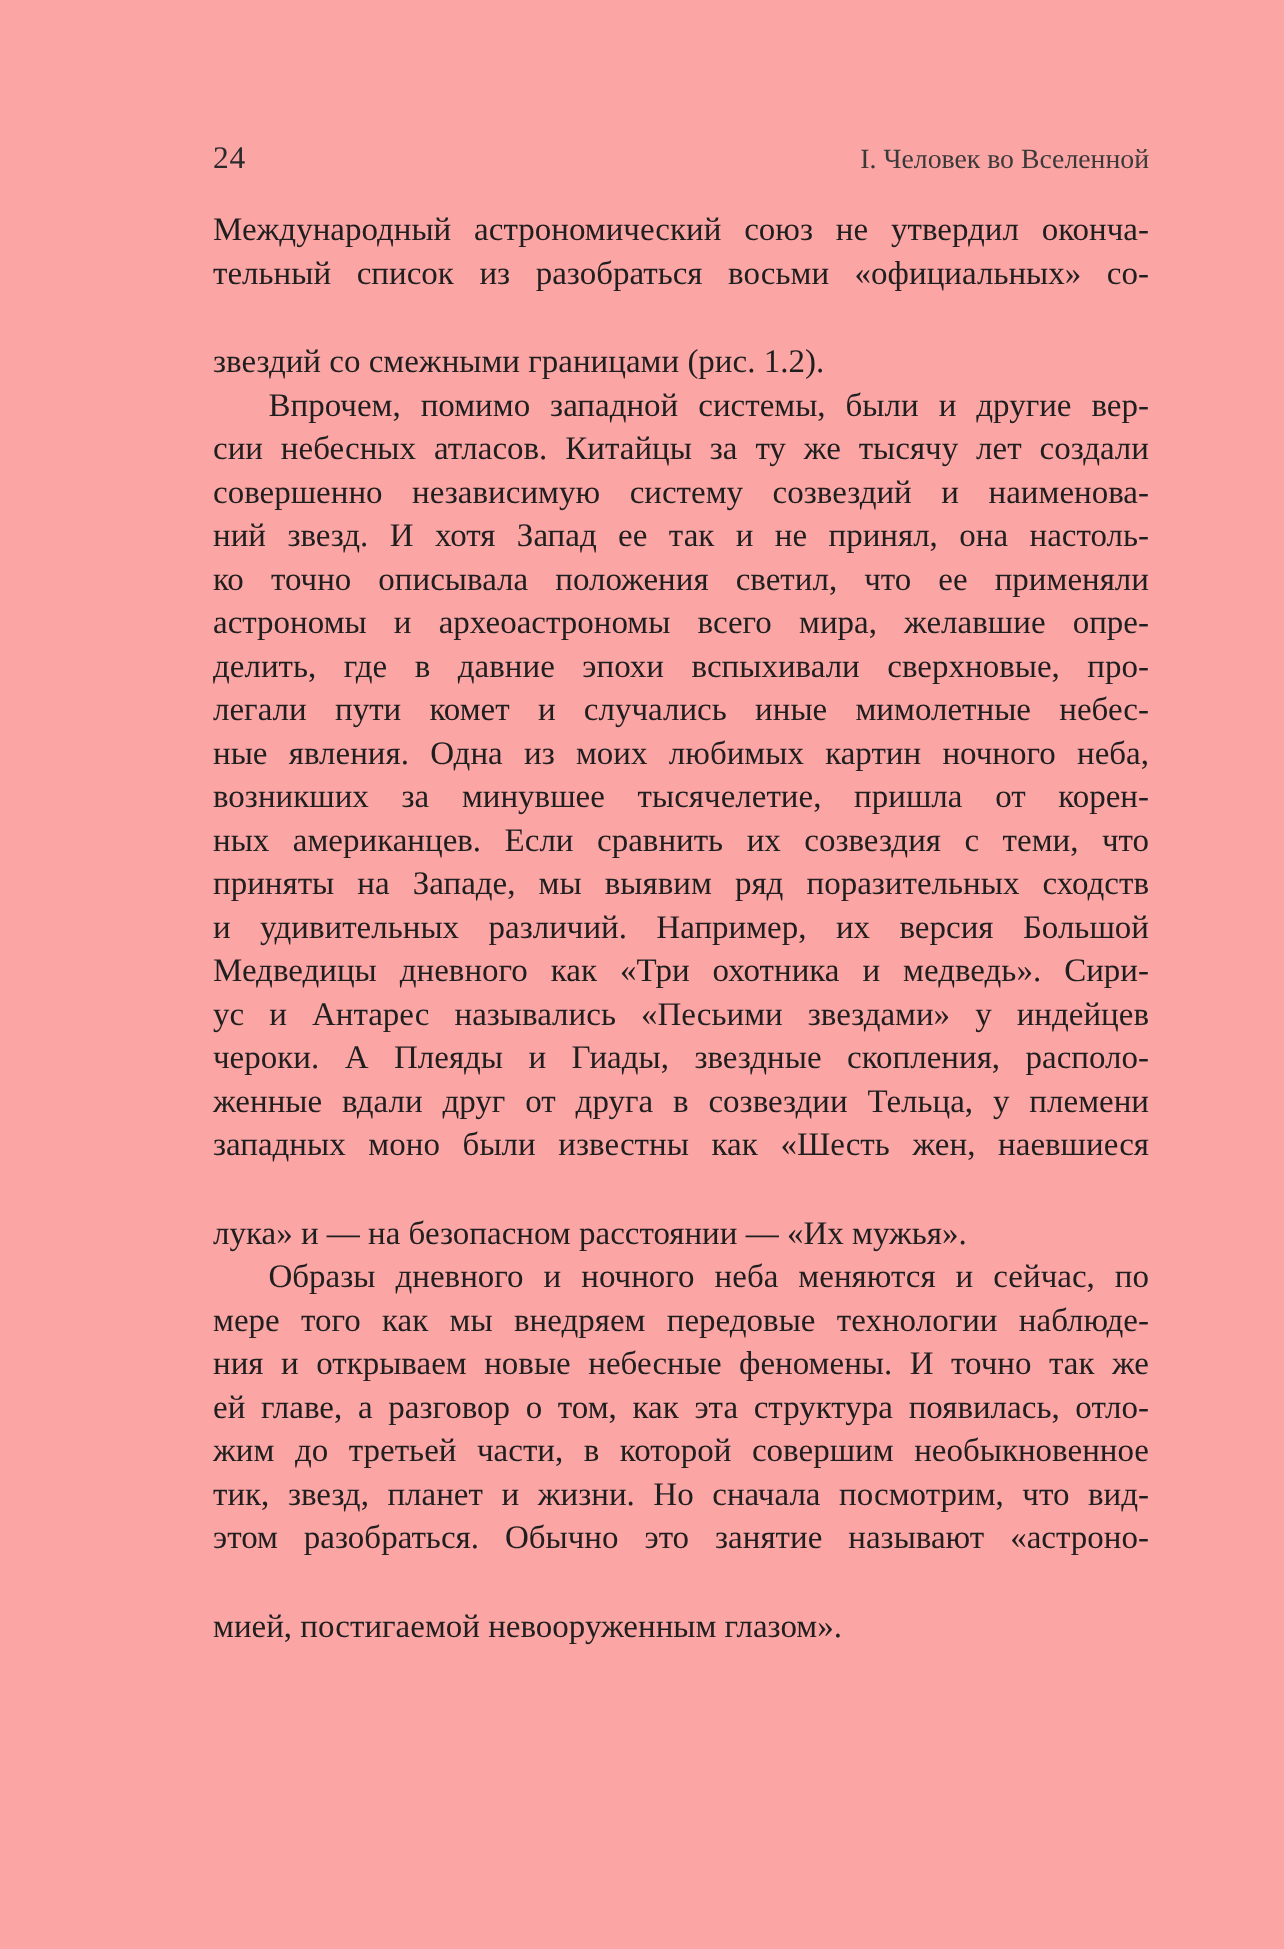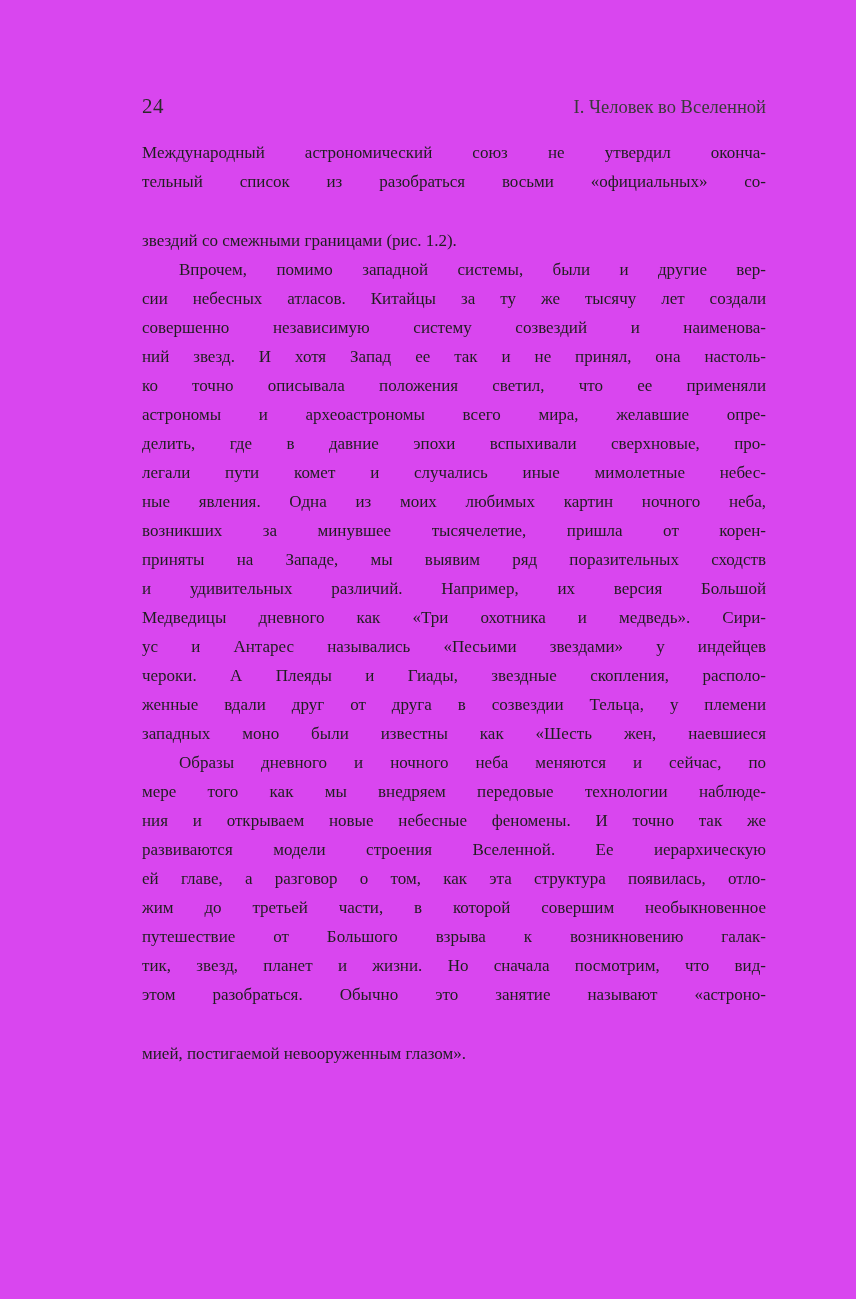--- a/index.html
+++ b/index.html
@@ -4,21 +4,21 @@
 <style>
   html, body {
     margin: 0;
     padding: 0;
     background: #ffffff;
   }
   .page {
     position: relative;
     width: 856px;
     height: 1299px;
-    background: #d946ef;
+    background: #fca5a5;
     overflow: hidden;
     font-family: "Liberation Serif", "DejaVu Serif", serif;
     color: #222222;
   }
   .running-header {
     position: absolute;
     top: 84px;
     left: 142px;
     width: 624px;
     display: flex;
@@ -33,21 +33,21 @@
   .running-head {
     font-size: 18.5px;
     color: #3a3a3a;
     margin-top: 13px;
   }
   .body-text {
     position: absolute;
     top: 138px;
     left: 142px;
     width: 624px;
-    font-size: 17px;
+    font-size: 22px;
     line-height: 29px;
     color: #1f1f1f;
   }
   .paragraph {
     margin: 0;
     padding: 0;
   }
   .line {
     text-align: justify;
     text-align-last: justify;
@@ -80,34 +80,34 @@
         <div class="line first-indent">Впрочем, помимо западной системы, были и другие вер-</div>
         <div class="line">сии небесных атласов. Китайцы за ту же тысячу лет создали</div>
         <div class="line">совершенно независимую систему созвездий и наименова-</div>
         <div class="line">ний звезд. И хотя Запад ее так и не принял, она настоль-</div>
         <div class="line">ко точно описывала положения светил, что ее применяли</div>
         <div class="line">астрономы и археоастрономы всего мира, желавшие опре-</div>
         <div class="line">делить, где в давние эпохи вспыхивали сверхновые, про-</div>
         <div class="line">легали пути комет и случались иные мимолетные небес-</div>
         <div class="line">ные явления. Одна из моих любимых картин ночного неба,</div>
         <div class="line">возникших за минувшее тысячелетие, пришла от корен-</div>
+        <div class="line">ных американцев. Если сравнить их созвездия с теми, что</div>
         <div class="line">приняты на Западе, мы выявим ряд поразительных сходств</div>
         <div class="line">и удивительных различий. Например, их версия Большой</div>
         <div class="line">Медведицы дневного как «Три охотника и медведь». Сири-</div>
         <div class="line">ус и Антарес назывались «Песьими звездами» у индейцев</div>
         <div class="line">чероки. А Плеяды и Гиады, звездные скопления, располо-</div>
         <div class="line">женные вдали друг от друга в созвездии Тельца, у племени</div>
         <div class="line">западных моно были известны как «Шесть жен, наевшиеся</div>
+        <div class="line last">лука» и — на безопасном расстоянии — «Их мужья».</div>
       </div>
       <div class="paragraph">
         <div class="line first-indent">Образы дневного и ночного неба меняются и сейчас, по</div>
         <div class="line">мере того как мы внедряем передовые технологии наблюде-</div>
         <div class="line">ния и открываем новые небесные феномены. И точно так же</div>
-        <div class="line">развиваются модели строения Вселенной. Ее иерархическую</div>
         <div class="line">ей главе, а разговор о том, как эта структура появилась, отло-</div>
         <div class="line">жим до третьей части, в которой совершим необыкновенное</div>
-        <div class="line">путешествие от Большого взрыва к возникновению галак-</div>
         <div class="line">тик, звезд, планет и жизни. Но сначала посмотрим, что вид-</div>
         <div class="line">этом разобраться. Обычно это занятие называют «астроно-</div>
         <div class="line last">мией, постигаемой невооруженным глазом».</div>
       </div>
     </div>
 </div>
 
 </body></html>

